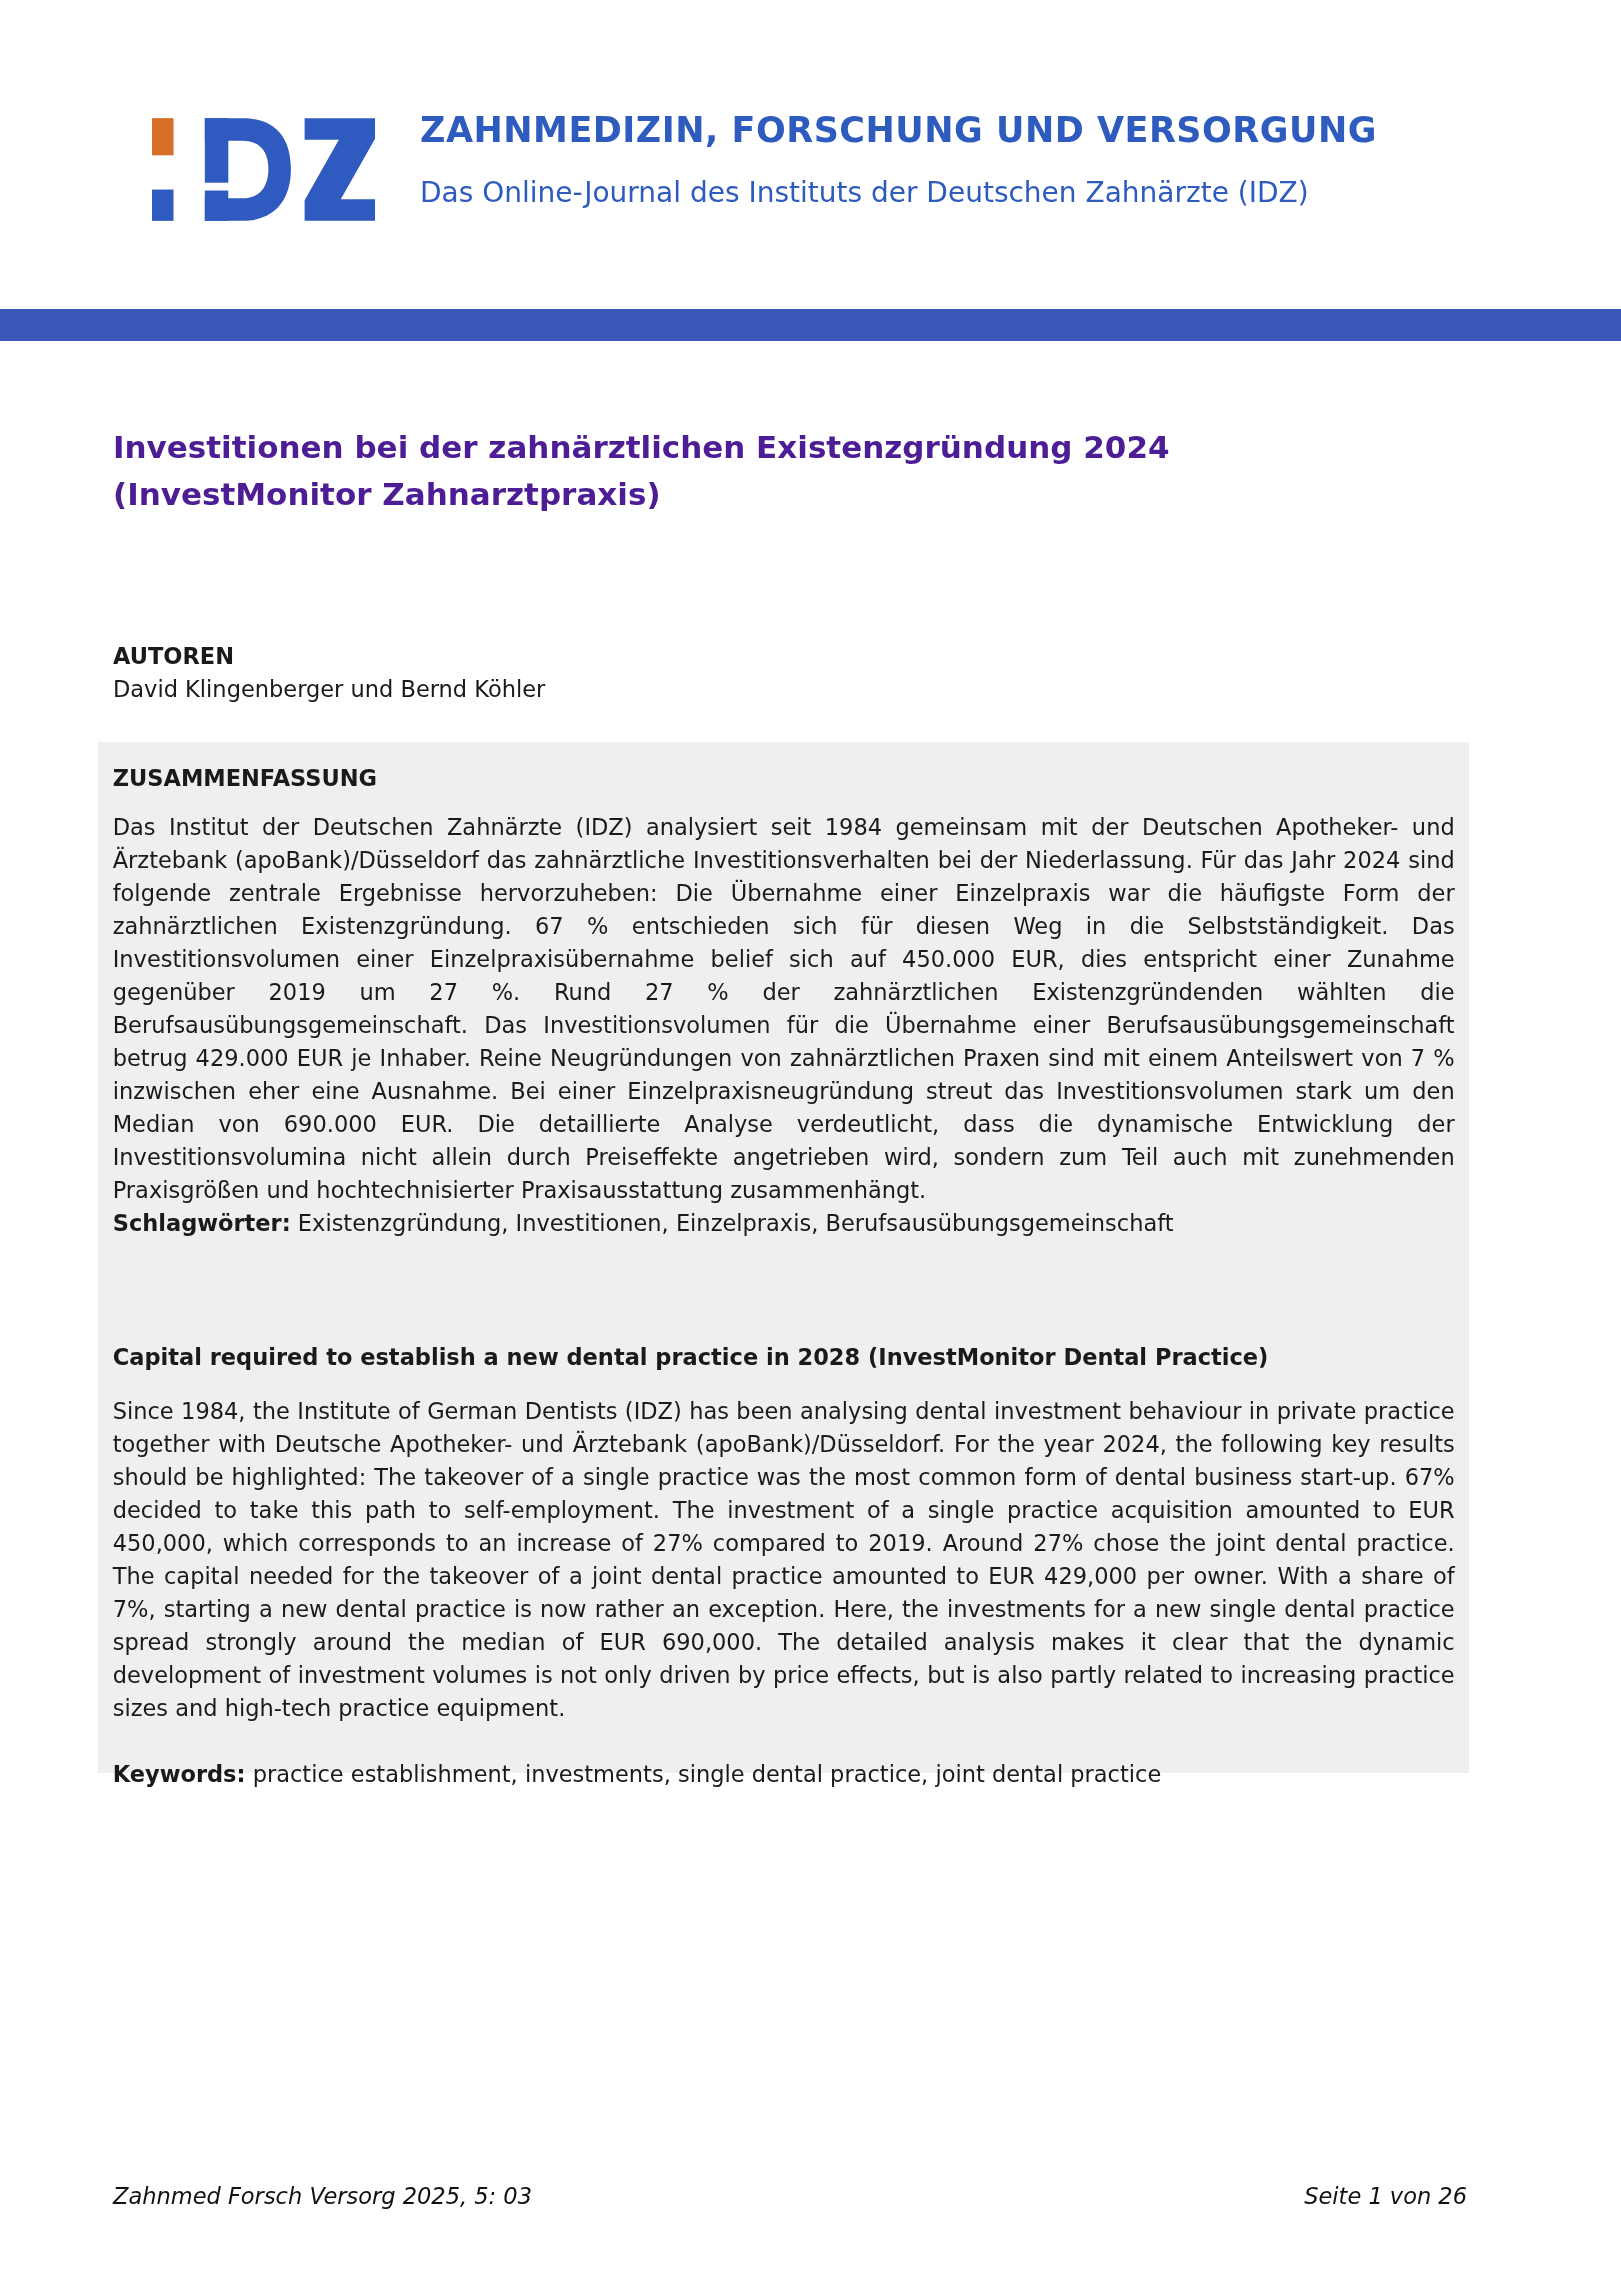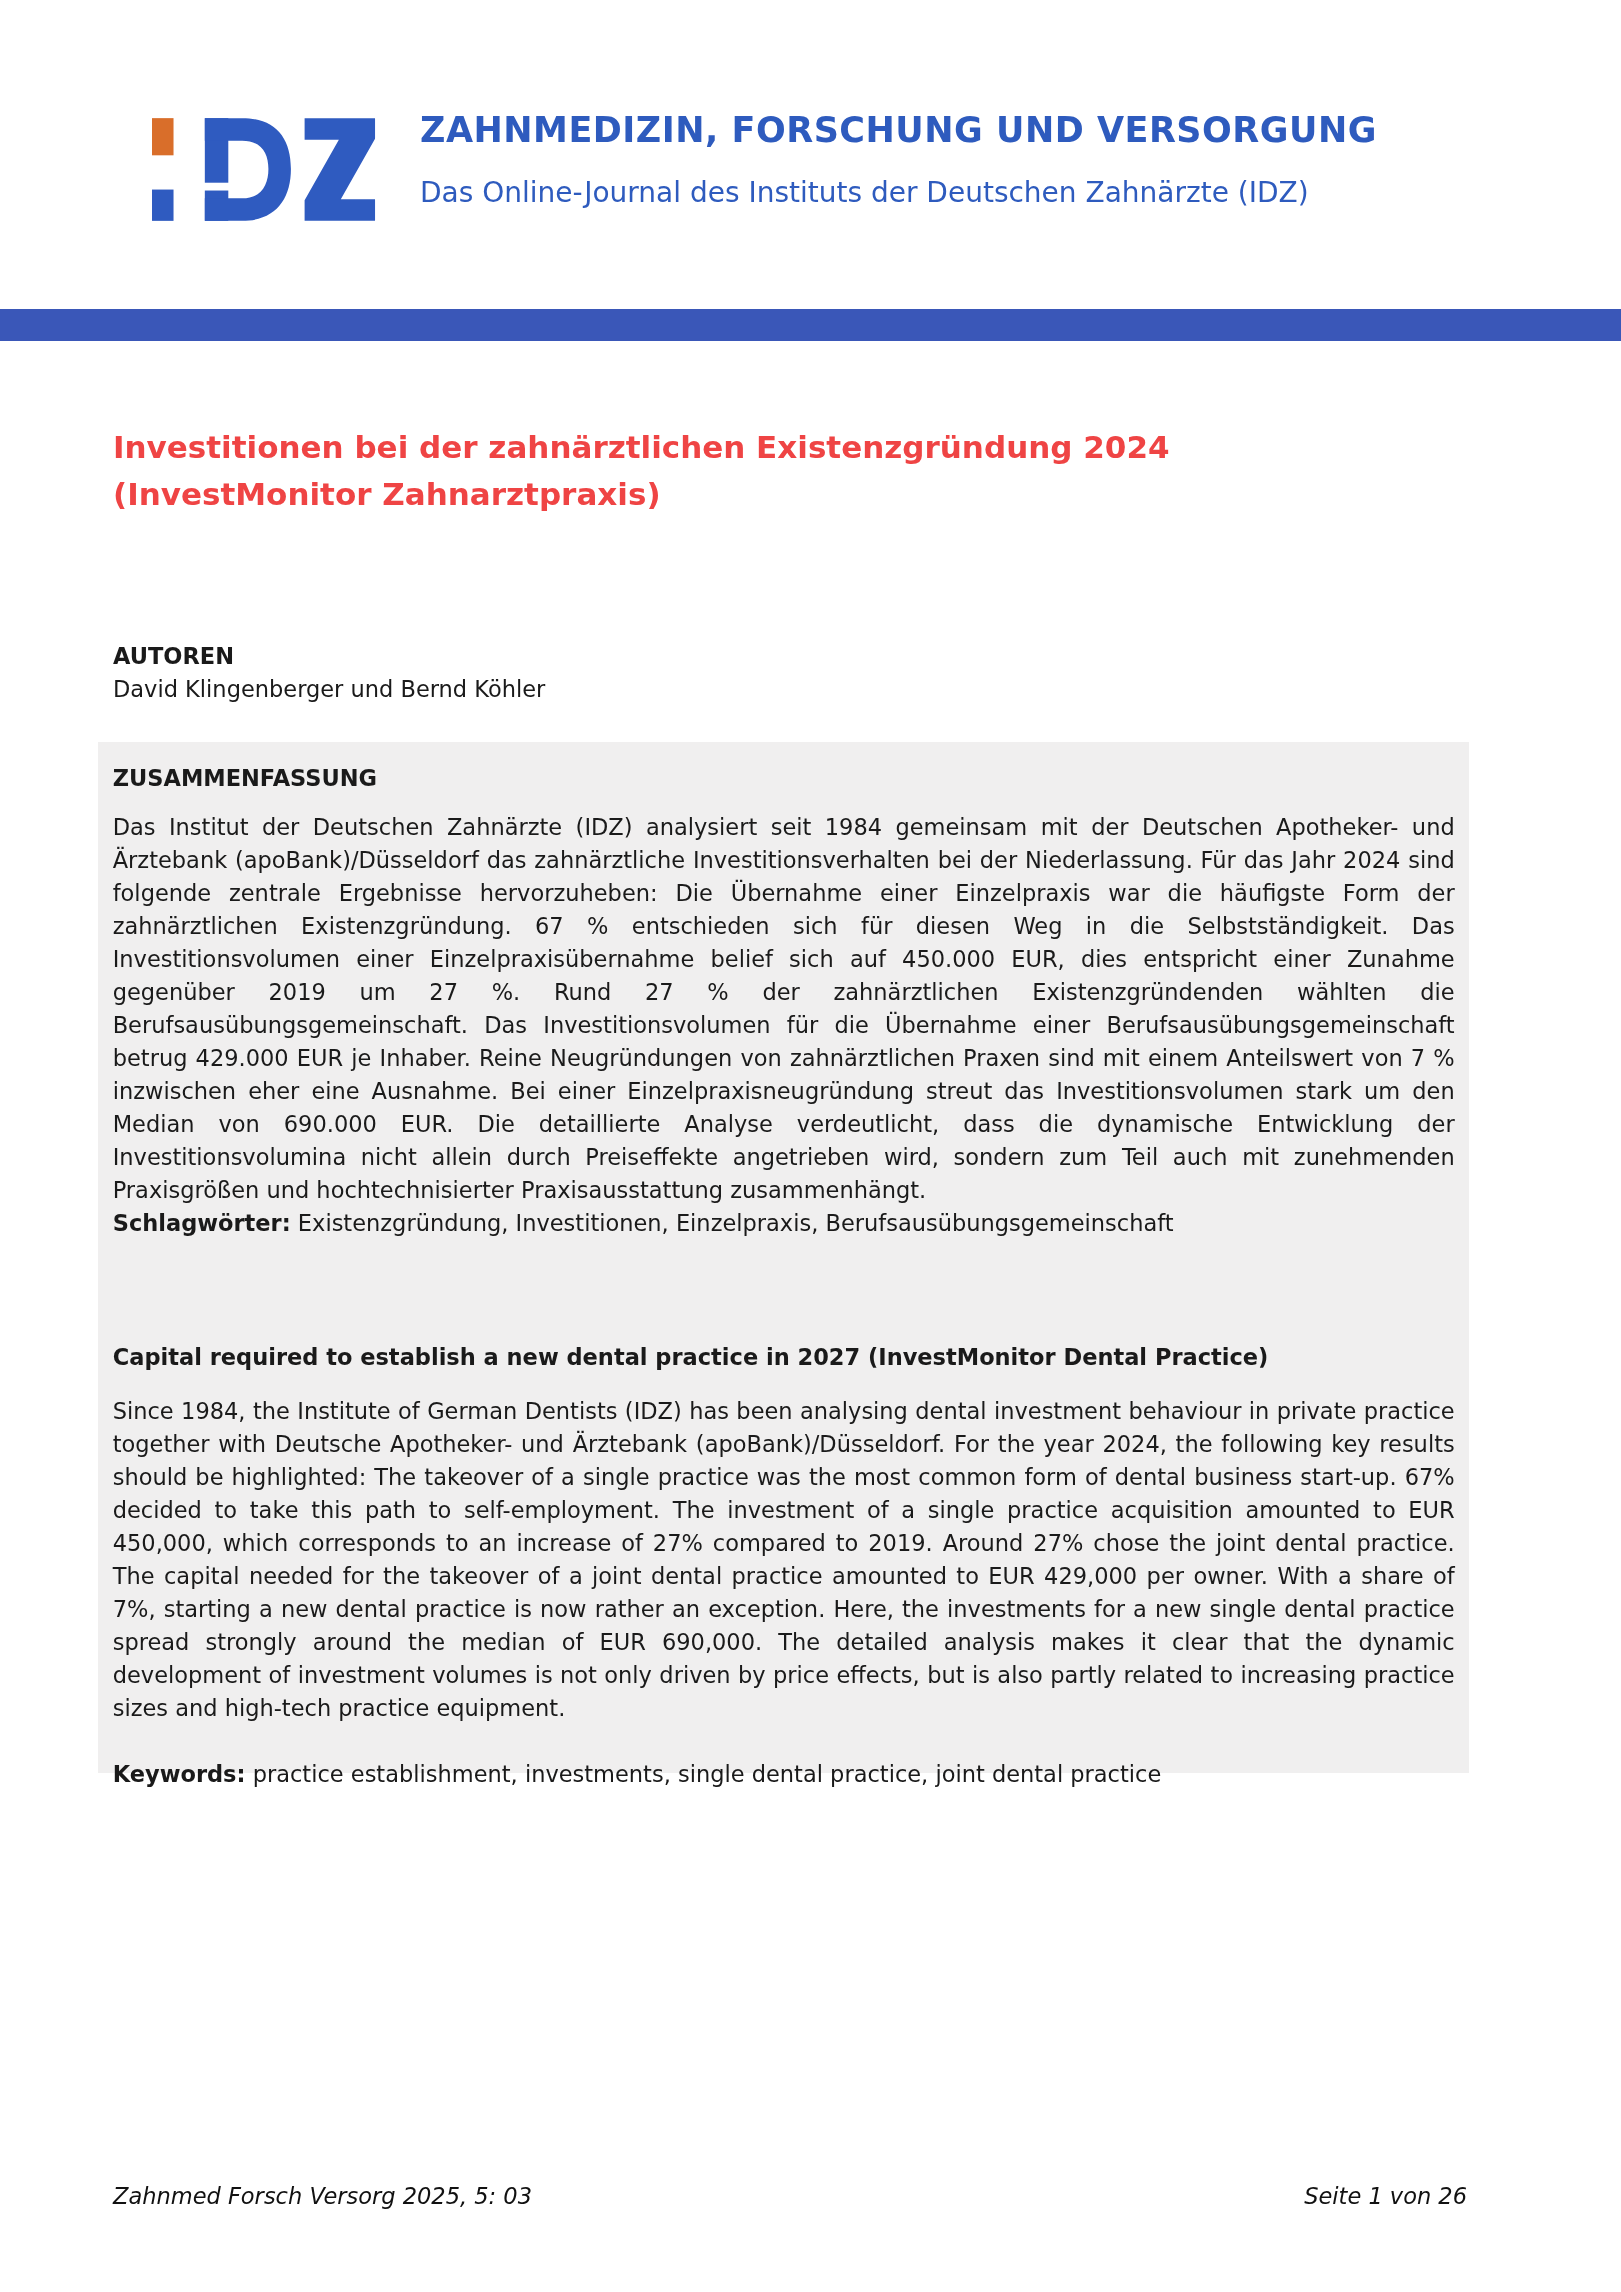--- a/index.html
+++ b/index.html
@@ -16,21 +16,21 @@
 
   
   .logo { position: absolute; left: 152px; top: 116px; width: 225px; height: 107px; }
   .header-text { position: absolute; left: 420px; top: 112px; color: #2e5bbe; }
   .ht1 { font-size: 35px; font-weight: bold; letter-spacing: 0.5px; line-height: 1.05; white-space: nowrap; }
   .ht2 { font-size: 28px; margin-top: 29px; line-height: 1.05; white-space: nowrap; }
 
   .blue-bar { position: absolute; left: 0; top: 309px; width: 1621px; height: 32px; background: #3a57b8; }
 
   
-  .article-title { position: absolute; left: 113px; top: 424px; margin: 0; font-size: 31px; font-weight: bold; line-height: 47px; color: #ef4444; }
+  .article-title { position: absolute; left: 113px; top: 424px; margin: 0; font-size: 31px; font-weight: bold; line-height: 47px; color: #4c1d95; }
   .article-title .tl { display: block; }
 
   
   .authors { position: absolute; left: 113px; top: 640px; font-size: 22.5px; line-height: 33px; }
   .authors-heading { font-weight: bold; }
 
   
   .abstract-box { position: absolute; left: 98px; top: 742px; width: 1371px; height: 1031px; background: #f0efef; }
   .abstract-box > div { position: absolute; left: 14.7px; width: 1342px; font-size: 22.5px; margin-top: 16px; }
   .sec-heading { font-weight: bold; }
@@ -75,21 +75,21 @@
   <section class="authors">
     <div class="authors-heading">AUTOREN</div>
     <div>David Klingenberger und Bernd Köhler</div>
   </section>
 
   <section class="abstract-box">
     <div class="sec-heading de-heading">ZUSAMMENFASSUNG</div>
     <div class="de-body">Das Institut der Deutschen Zahnärzte (IDZ) analysiert seit 1984 gemeinsam mit der Deutschen Apotheker- und Ärztebank (apoBank)/Düsseldorf das zahnärztliche Investitionsverhalten bei der Niederlassung. Für das Jahr 2024 sind folgende zentrale Ergebnisse hervorzuheben: Die Übernahme einer Einzelpraxis war die häufigste Form der zahnärztlichen Existenzgründung. 67 % entschieden sich für diesen Weg in die Selbstständigkeit. Das Investitionsvolumen einer Einzelpraxisübernahme belief sich auf 450.000 EUR, dies entspricht einer Zunahme gegenüber 2019 um 27 %. Rund 27 % der zahnärztlichen Existenzgründenden wählten die Berufsausübungsgemeinschaft. Das Investitionsvolumen für die Übernahme einer Berufsausübungsgemeinschaft betrug 429.000 EUR je Inhaber. Reine Neugründungen von zahnärztlichen Praxen sind mit einem Anteilswert von 7 % inzwischen eher eine Ausnahme. Bei einer Einzelpraxisneugründung streut das Investitionsvolumen stark um den Median von 690.000 EUR. Die detaillierte Analyse verdeutlicht, dass die dynamische Entwicklung der Investitionsvolumina nicht allein durch Preiseffekte angetrieben wird, sondern zum Teil auch mit zunehmenden Praxisgrößen und hochtechnisierter Praxisausstattung zusammenhängt.</div>
     <div class="de-keywords"><span class="kw-label">Schlagwörter:</span> <span>Existenzgründung, Investitionen, Einzelpraxis, Berufsausübungsgemeinschaft</span></div>
 
-    <div class="en-subtitle">Capital required to establish a new dental practice in 2027 (InvestMonitor Dental Practice)</div>
+    <div class="en-subtitle">Capital required to establish a new dental practice in 2028 (InvestMonitor Dental Practice)</div>
     <div class="en-body">Since 1984, the Institute of German Dentists (IDZ) has been analysing dental investment behaviour in private practice together with Deutsche Apotheker- und Ärztebank (apoBank)/Düsseldorf. For the year 2024, the following key results should be highlighted: The takeover of a single practice was the most common form of dental business start-up. 67% decided to take this path to self-employment. The investment of a single practice acquisition amounted to EUR 450,000, which corresponds to an increase of 27% compared to 2019. Around 27% chose the joint dental practice. The capital needed for the takeover of a joint dental practice amounted to EUR 429,000 per owner. With a share of 7%, starting a new dental practice is now rather an exception. Here, the investments for a new single dental practice spread strongly around the median of EUR 690,000. The detailed analysis makes it clear that the dynamic development of investment volumes is not only driven by price effects, but is also partly related to increasing practice sizes and high-tech practice equipment.</div>
     <div class="en-keywords"><span class="kw-label">Keywords:</span> <span>practice establishment, investments, single dental practice, joint dental practice</span></div>
   </section>
 
   <footer class="footer">
     <span>Zahnmed Forsch Versorg 2025, 5: 03</span>
     <span>Seite 1 von 26</span>
   </footer>
 
 </div>

